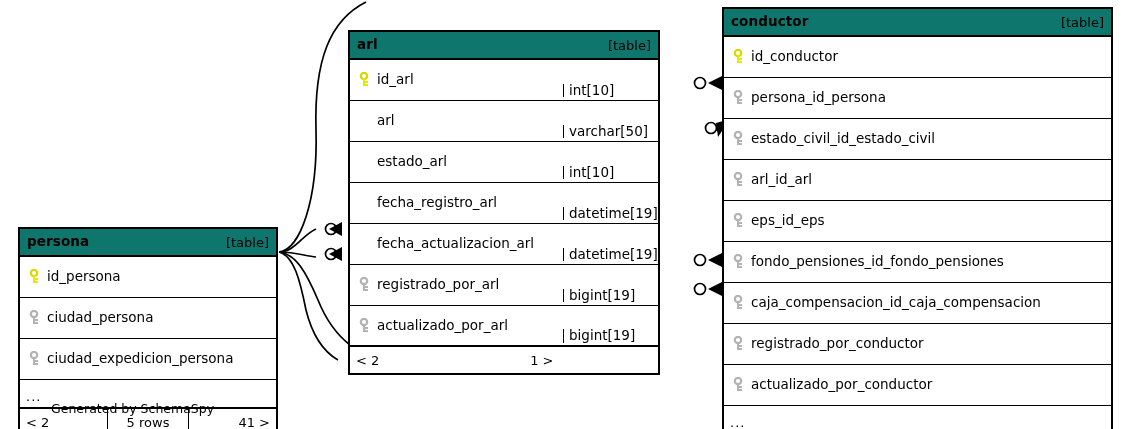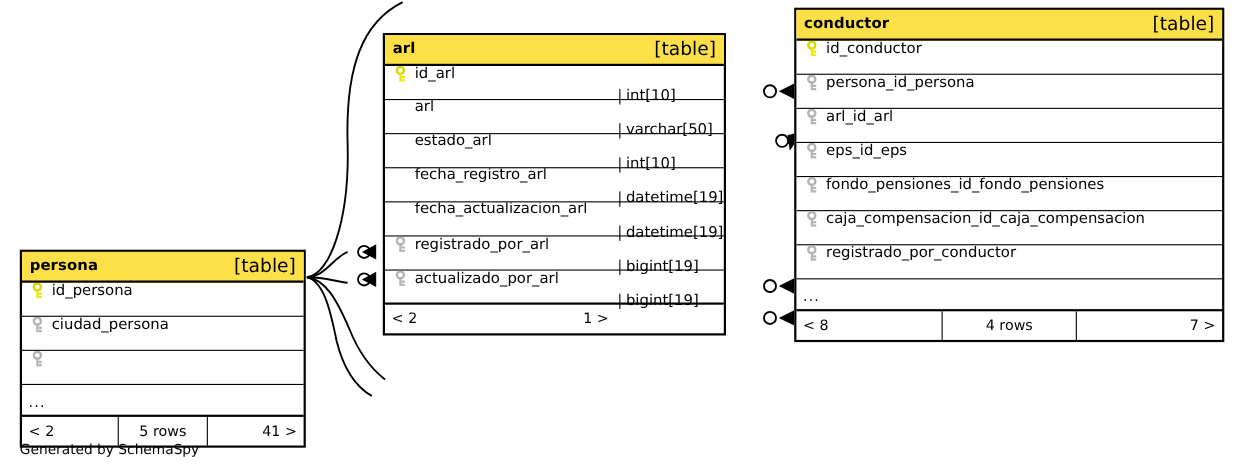--- a/index.html
+++ b/index.html
@@ -33,39 +33,39 @@
     border: 2px solid #000000;
     background: #ffffff;
     font-size: 13.5px;
     line-height: 1;
     color: #000000;
   }
   .er-head {
     display: flex;
     align-items: center;
     justify-content: space-between;
-    background: #fde047;
+    background: #0f766e;
     border-bottom: 2px solid #000000;
     padding: 0 7px;
     height: 28px;
     box-sizing: border-box;
   }
   .er-title {
     font-weight: bold;
     font-size: 13.5px;
     letter-spacing: .1px;
   }
   .er-tag {
-    font-size: 17px;
+    font-size: 13px;
   }
   .er-row {
     display: flex;
-    align-items: flex-start;
+    align-items: center;
     border-bottom: 1px solid #000000;
-    height: 31px;
+    height: 41px;
     box-sizing: border-box;
   }
   .er-row.last-col-row {
     border-bottom: 2px solid #000000;
     gap: 22px;
   }
   .er-col-name {
     flex: 1 1 auto;
     display: flex;
     align-items: center;
@@ -121,20 +121,21 @@
     margin-right: 5px;
     display: inline-block;
   }
   .keyslot { flex: 0 0 16px; width: 16px; margin-right: 5px; }
 
   .footer-note {
     position: absolute;
     font-size: 12.5px;
     color: #000000;
     font-family: "DejaVu Sans", sans-serif;
+    margin-left: 33px;
   }
 </style>
 </head>
 <body>
 
 <div id="canvas">
 
   <svg id="edges" viewBox="0 0 1129 429" xmlns="http://www.w3.org/2000/svg">
     <defs>
       <marker id="crow" markerWidth="14" markerHeight="14" refX="13" refY="5" orient="auto" markerUnits="userSpaceOnUse">
@@ -217,20 +218,21 @@
     <div class="er-row">
       <div class="er-col-name">
         <span class="keyicon">
           <svg viewBox="0 0 16 16" width="16" height="16">
               <circle cx="8" cy="4" r="3.2" fill="none" stroke="#b3b3b3" stroke-width="2.2"></circle>
               <rect x="7" y="6" width="2" height="8" fill="#b3b3b3"></rect>
               <rect x="9" y="9" width="3" height="2" fill="#b3b3b3"></rect>
               <rect x="9" y="12" width="3" height="2" fill="#b3b3b3"></rect>
             </svg>
         </span>
+        <span>ciudad_expedicion_persona</span>
       </div>
     </div>
 
     <div class="er-ellipsis">...</div>
 
     <div class="er-foot">
       <div class="foot-prev">&lt; 2</div>
       <div class="foot-rows">5 rows</div>
       <div class="foot-next">41 &gt;</div>
     </div>
@@ -352,20 +354,33 @@
               <circle cx="8" cy="4" r="3.2" fill="none" stroke="#b3b3b3" stroke-width="2.2"></circle>
               <rect x="7" y="6" width="2" height="8" fill="#b3b3b3"></rect>
               <rect x="9" y="9" width="3" height="2" fill="#b3b3b3"></rect>
               <rect x="9" y="12" width="3" height="2" fill="#b3b3b3"></rect>
             </svg>
         </span>
         <span>persona_id_persona</span>
       </div>
     </div>
 
+    <div class="er-row">
+      <div class="er-col-name">
+        <span class="keyicon">
+          <svg viewBox="0 0 16 16" width="16" height="16">
+              <circle cx="8" cy="4" r="3.2" fill="none" stroke="#b3b3b3" stroke-width="2.2"></circle>
+              <rect x="7" y="6" width="2" height="8" fill="#b3b3b3"></rect>
+              <rect x="9" y="9" width="3" height="2" fill="#b3b3b3"></rect>
+              <rect x="9" y="12" width="3" height="2" fill="#b3b3b3"></rect>
+            </svg>
+        </span>
+        <span>estado_civil_id_estado_civil</span>
+      </div>
+    </div>
 
     <div class="er-row">
       <div class="er-col-name">
         <span class="keyicon">
           <svg viewBox="0 0 16 16" width="16" height="16">
               <circle cx="8" cy="4" r="3.2" fill="none" stroke="#b3b3b3" stroke-width="2.2"></circle>
               <rect x="7" y="6" width="2" height="8" fill="#b3b3b3"></rect>
               <rect x="9" y="9" width="3" height="2" fill="#b3b3b3"></rect>
               <rect x="9" y="12" width="3" height="2" fill="#b3b3b3"></rect>
             </svg>
@@ -423,20 +438,33 @@
               <circle cx="8" cy="4" r="3.2" fill="none" stroke="#b3b3b3" stroke-width="2.2"></circle>
               <rect x="7" y="6" width="2" height="8" fill="#b3b3b3"></rect>
               <rect x="9" y="9" width="3" height="2" fill="#b3b3b3"></rect>
               <rect x="9" y="12" width="3" height="2" fill="#b3b3b3"></rect>
             </svg>
         </span>
         <span>registrado_por_conductor</span>
       </div>
     </div>
 
+    <div class="er-row">
+      <div class="er-col-name">
+        <span class="keyicon">
+          <svg viewBox="0 0 16 16" width="16" height="16">
+              <circle cx="8" cy="4" r="3.2" fill="none" stroke="#b3b3b3" stroke-width="2.2"></circle>
+              <rect x="7" y="6" width="2" height="8" fill="#b3b3b3"></rect>
+              <rect x="9" y="9" width="3" height="2" fill="#b3b3b3"></rect>
+              <rect x="9" y="12" width="3" height="2" fill="#b3b3b3"></rect>
+            </svg>
+        </span>
+        <span>actualizado_por_conductor</span>
+      </div>
+    </div>
 
     <div class="er-ellipsis">...</div>
 
     <div class="er-foot">
       <div class="foot-prev">&lt; 8</div>
       <div class="foot-rows">4 rows</div>
       <div class="foot-next">7 &gt;</div>
     </div>
   </div>
 

